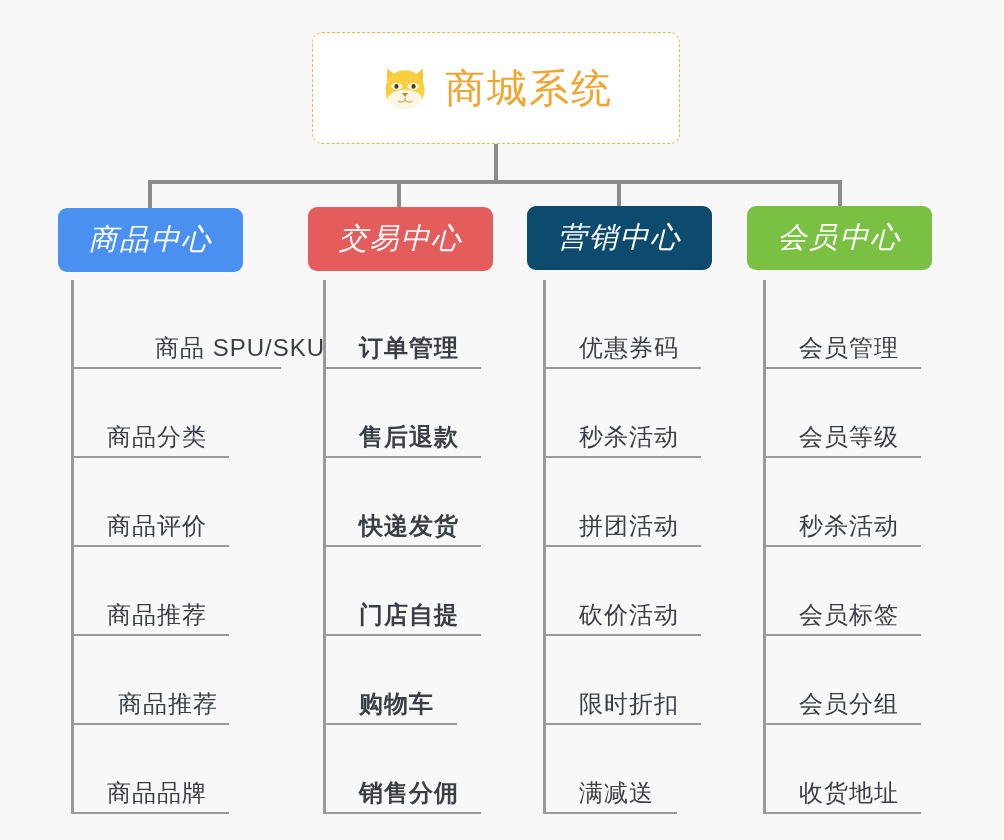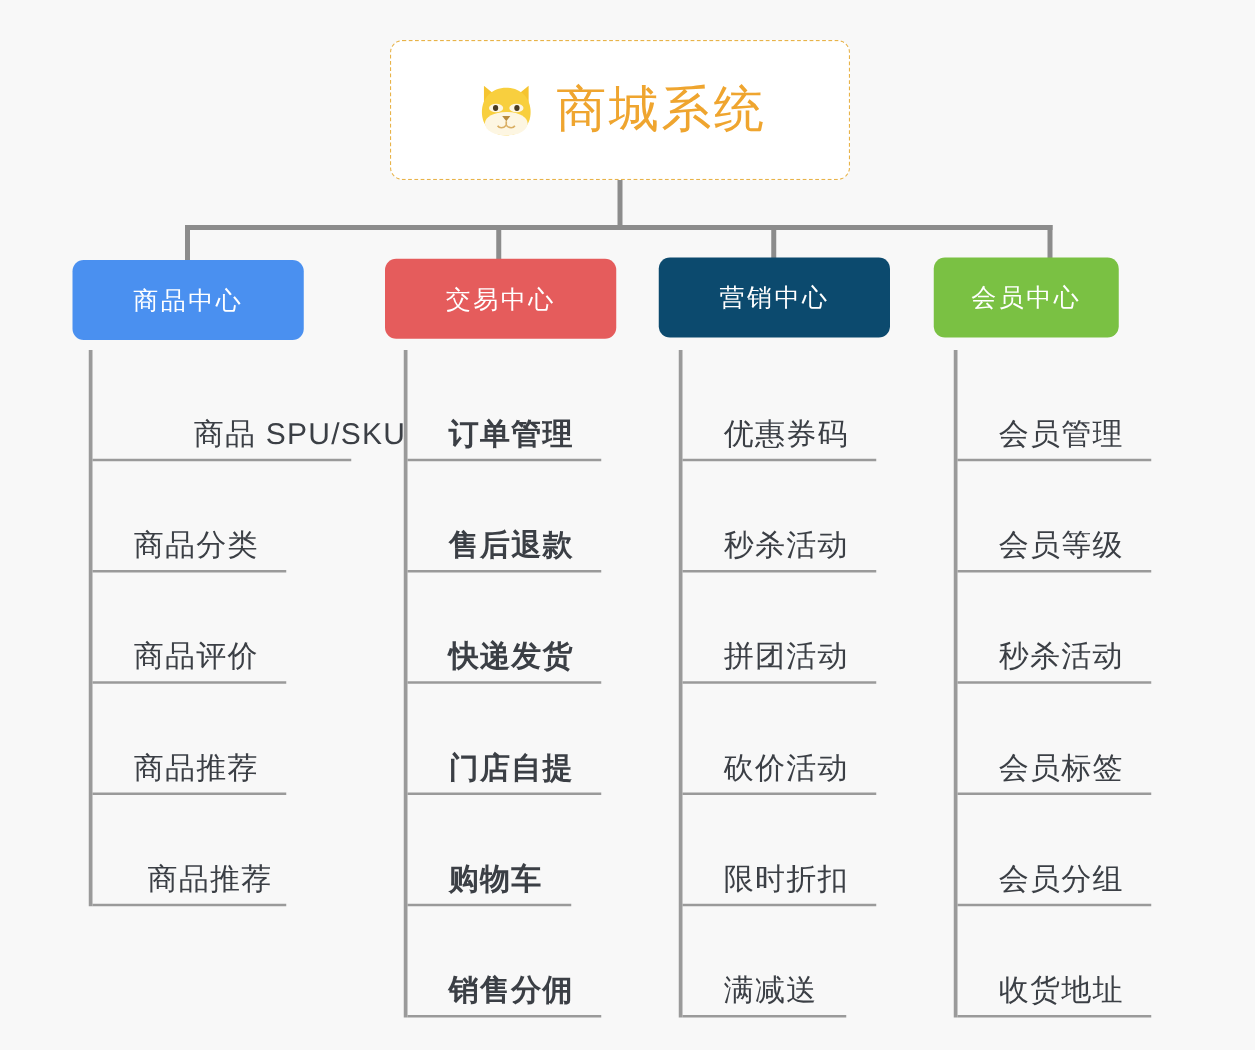--- a/index.html
+++ b/index.html
@@ -61,23 +61,24 @@
   
   .cat-header {
     position: absolute;
     height: 64px;
     box-sizing: border-box;
     border-radius: 9px;
     display: flex;
     align-items: center;
     justify-content: center;
     color: #ffffff;
-    font-size: 20px;
+    font-size: 29px;
     letter-spacing: 2px;
     white-space: nowrap;
+    font-style: italic;
   }
 
   
   .branch {
     position: absolute;
     top: 280px;
     box-sizing: border-box;
     border-left: 3px solid #9a9a9a;
     padding-top: 0;
   }
@@ -131,40 +132,43 @@
 
   <div class="cat-header" style="left:58px; top:208px; width:185px; background:#4a90f0;">
     <span>商品中心</span>
   </div>
   <div class="cat-header" style="left:308px; top:207px; width:185px; background:#e55c5c;justify-content:center;">
     <span>交易中心</span>
   </div>
   <div class="cat-header" style="left:527px; top:206px; width:185px; background:#0c4a6e;">
     <span>营销中心</span>
   </div>
-  <div class="cat-header" style="left:747px; top:206px; width:148px; background:#7ac143;">
+  <div class="cat-header" style="left:747px; top:206px; width:185px; background:#7ac143;">
     <span>会员中心</span>
   </div>
 
   <div class="branch" style="left:71px;">
     <div class="branch-item" style="width:207px;padding-left:48px;">
       <span class="branch-item-label">商品 SPU/SKU</span>
     </div>
     <div class="branch-item" style="width:155px;">
       <span class="branch-item-label">商品分类</span>
     </div>
     <div class="branch-item" style="width:155px;">
       <span class="branch-item-label">商品评价</span>
     </div>
     <div class="branch-item" style="width:155px;">
       <span class="branch-item-label">商品推荐</span>
     </div>
     <div class="branch-item" style="width:155px;justify-content:center;">
       <span class="branch-item-label">商品推荐</span>
     </div>
+    <div class="branch-item" style="width:155px;">
+      <span class="branch-item-label">商品品牌</span>
+    </div>
   </div>
 
   <div class="branch" style="left:323px;font-weight:bold;">
     <div class="branch-item" style="width:155px;">
       <span class="branch-item-label">订单管理</span>
     </div>
     <div class="branch-item" style="width:155px;">
       <span class="branch-item-label">售后退款</span>
     </div>
     <div class="branch-item" style="width:155px;">

